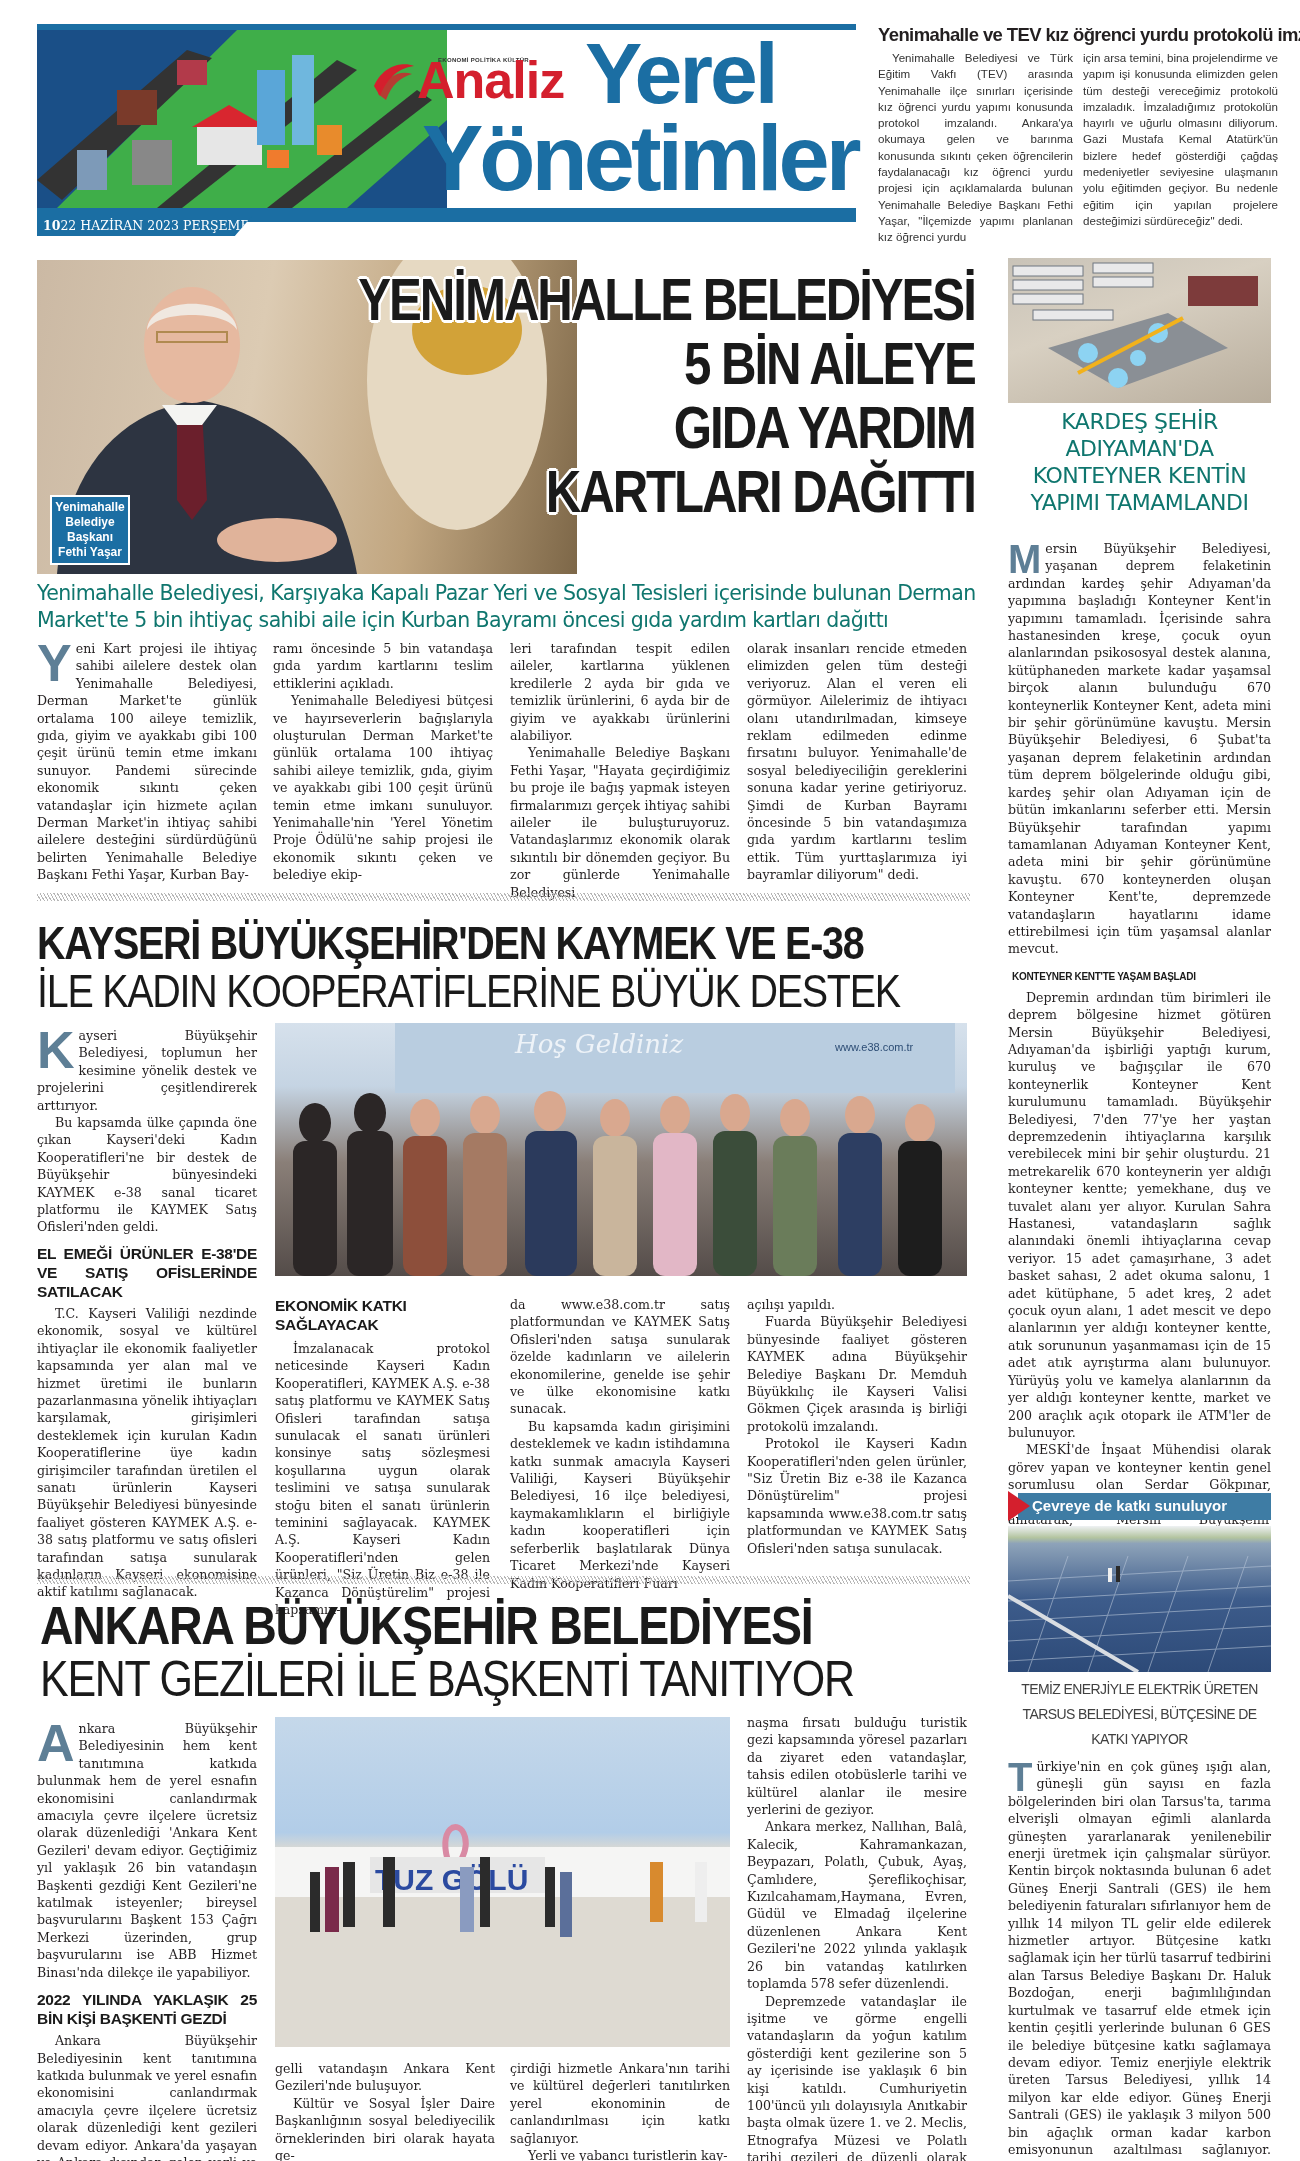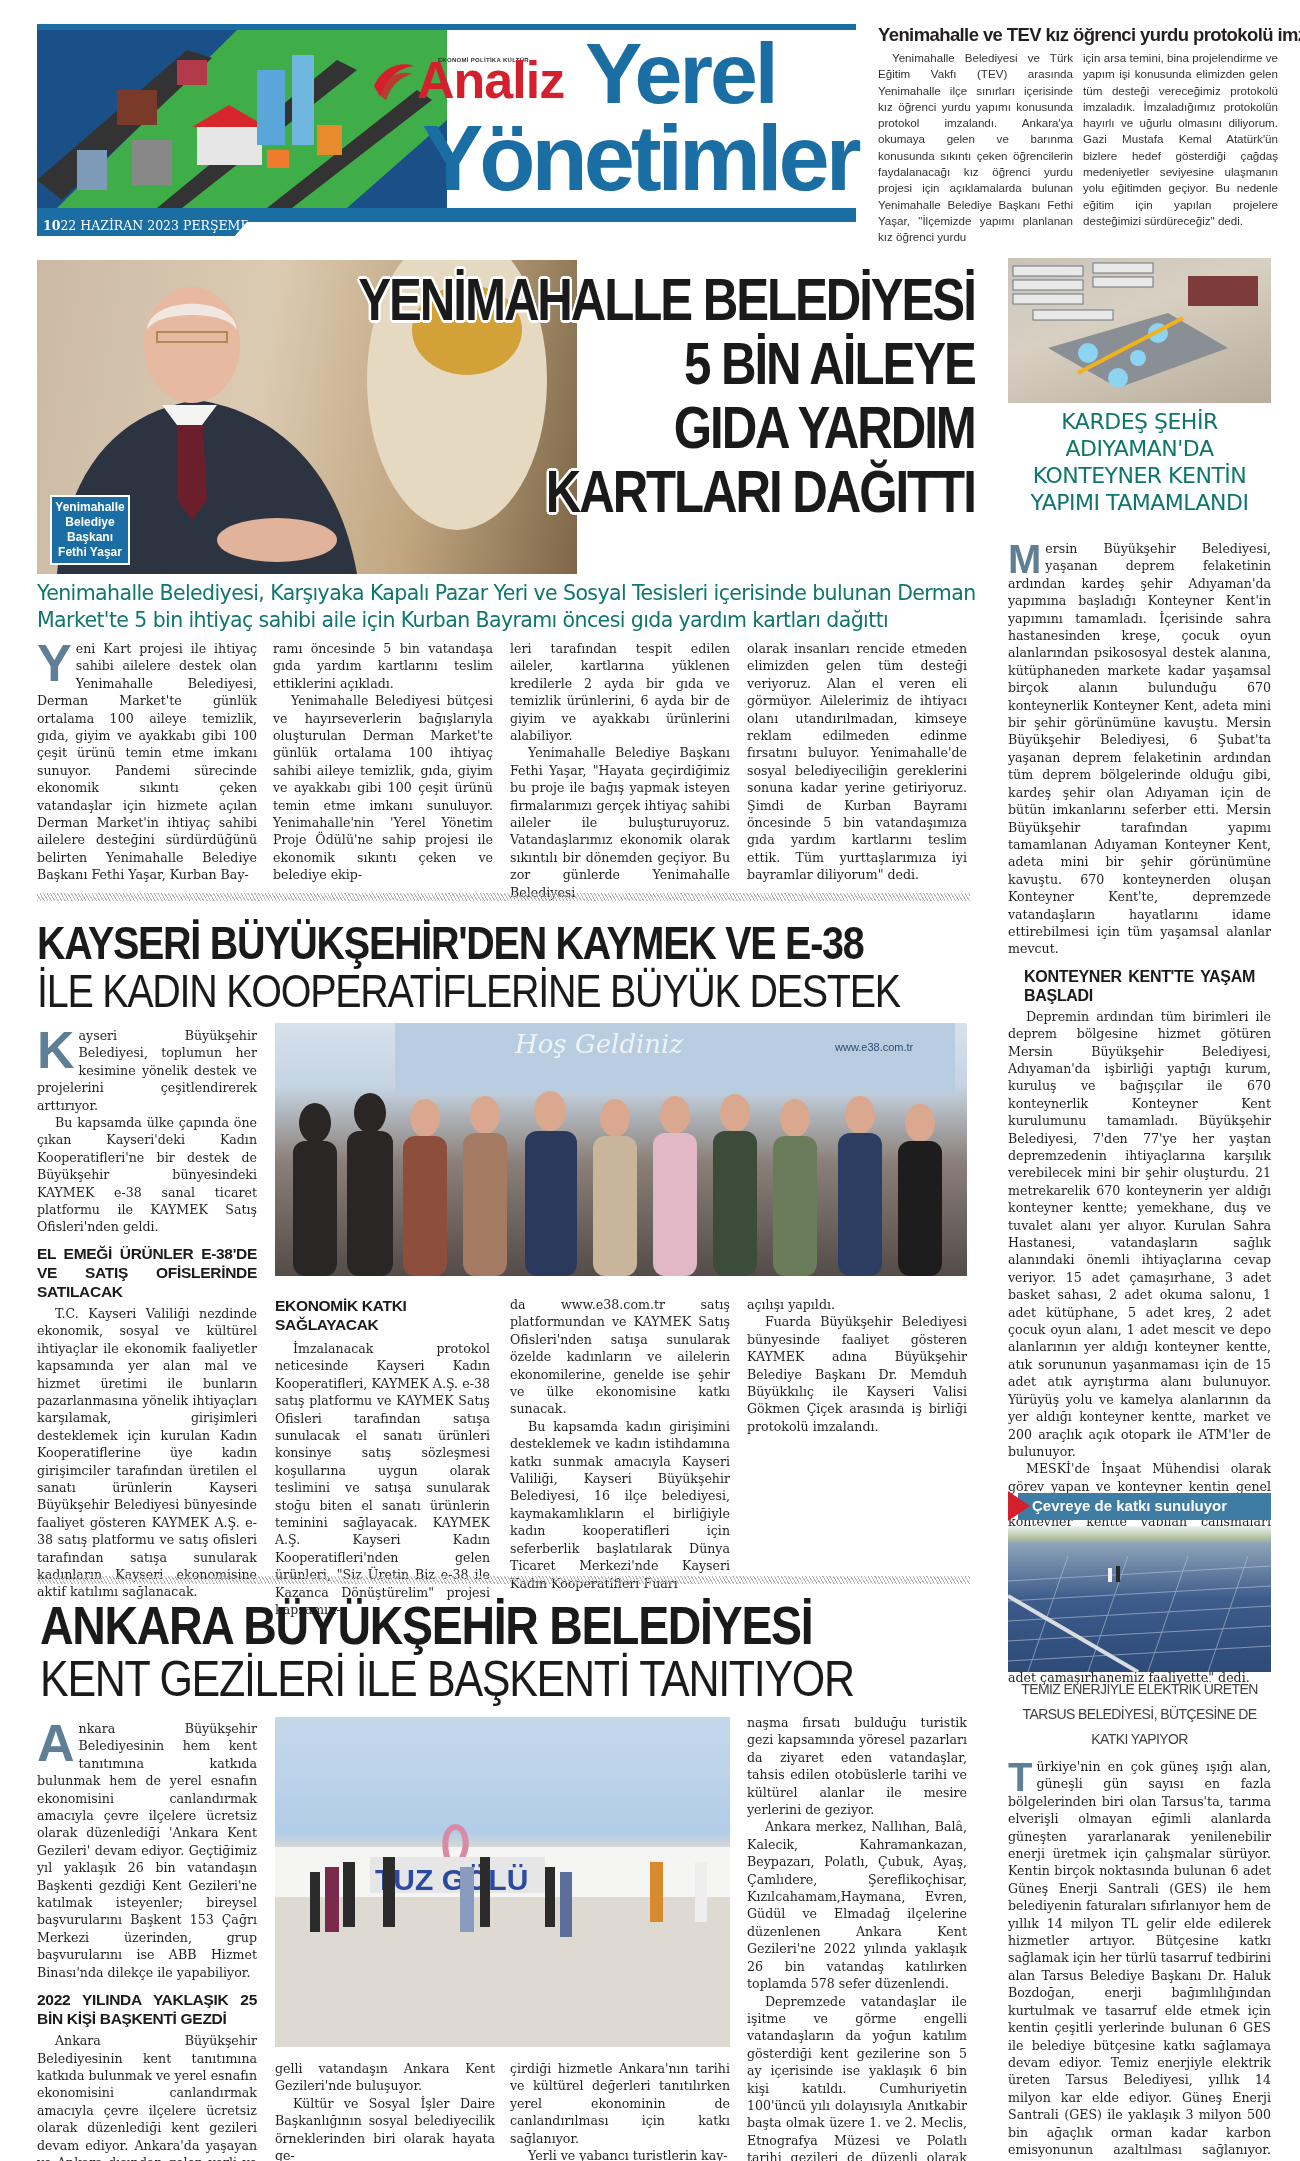--- a/index.html
+++ b/index.html
@@ -192,20 +192,21 @@
       <p>İmzalanacak protokol neticesinde Kayseri Kadın Kooperatifleri, KAYMEK A.Ş. e-38 satış platformu ve KAYMEK Satış Ofisleri tarafından satışa sunulacak el sanatı ürünleri konsinye satış sözleşmesi koşullarına uygun olarak teslimini ve satışa sunularak stoğu biten el sanatı ürünlerin teminini sağlayacak. KAYMEK A.Ş. Kayseri Kadın Kooperatifleri'nden gelen ürünleri, "Siz Üretin Biz e-38 ile Kazanca Dönüştürelim" projesi kapsamın-</p>
     </div>
 </div>
 <div class="abs serif" style="left:510px;top:1296px;width:220px;">
   <p class="noindent" style="text-indent:0">da www.e38.com.tr satış platformundan ve KAYMEK Satış Ofisleri'nden satışa sunularak özelde kadınların ve ailelerin ekonomilerine, genelde ise şehir ve ülke ekonomisine katkı sunacak.</p>
   <p>Bu kapsamda kadın girişimini desteklemek ve kadın istihdamına katkı sunmak amacıyla Kayseri Valiliği, Kayseri Büyükşehir Belediyesi, 16 ilçe belediyesi, kaymakamlıkların el birliğiyle kadın kooperatifleri için seferberlik başlatılarak Dünya Ticaret Merkezi'nde Kayseri Kadın Kooperatifleri Fuarı</p>
 </div>
 <div class="abs serif" style="left:747px;top:1296px;width:220px;">
   <p class="noindent" style="text-indent:0">açılışı yapıldı.</p>
   <p>Fuarda Büyükşehir Belediyesi bünyesinde faaliyet gösteren KAYMEK adına Büyükşehir Belediye Başkanı Dr. Memduh Büyükkılıç ile Kayseri Valisi Gökmen Çiçek arasında iş birliği protokolü imzalandı.</p>
+  <p>Protokol ile Kayseri Kadın Kooperatifleri'nden gelen ürünler, "Siz Üretin Biz e-38 ile Kazanca Dönüştürelim" projesi kapsamında www.e38.com.tr satış platformundan ve KAYMEK Satış Ofisleri'nden satışa sunulacak.</p>
 </div>
 
 <div class="abs hatch" style="left:37px;top:1576px;width:933px;"></div>
 
 <div class="abs a-head1">ANKARA BÜYÜKŞEHİR BELEDİYESİ</div>
 <div class="abs a-head2">KENT GEZİLERİ İLE BAŞKENTİ TANITIYOR</div>
 
 <div class="abs serif" style="left:37px;top:1720px;width:220px;">
   <p class="noindent" style="text-indent:0"><span class="dropcap">A</span><span>nkara Büyükşehir Belediyesinin hem kent tanıtımına katkıda bulunmak hem de yerel esnafın ekonomisini canlandırmak amacıyla çevre ilçelere ücretsiz olarak düzenlediği 'Ankara Kent Gezileri' devam ediyor. Geçtiğimiz yıl yaklaşık 26 bin vatandaşın Başkenti gezdiği Kent Gezileri'ne katılmak isteyenler; bireysel başvurularını Başkent 153 Çağrı Merkezi üzerinden, grup başvurularını ise ABB Hizmet Binası'nda dilekçe ile yapabiliyor.</span></p>
   <div class="subhead" style="margin:9px 0 4px;">2022 YILINDA YAKLAŞIK 25 BİN KİŞİ BAŞKENTİ GEZDİ</div>
@@ -263,21 +264,21 @@
       <circle cx="150" cy="75" r="10" fill="#8dd3f2"></circle>
     <circle cx="130" cy="100" r="8" fill="#8dd3f2"></circle>
       <circle cx="110" cy="120" r="10" fill="#8dd3f2"></circle>
     <line x1="70" y1="115" x2="175" y2="60" stroke="#f2b21b" stroke-width="4"></line>
   </svg>
 </div>
 <div class="abs rr-head1">KARDEŞ ŞEHİR ADIYAMAN'DA KONTEYNER KENTİN YAPIMI TAMAMLANDI</div>
 
 <div class="abs serif" style="left:1008px;top:540px;width:263px;">
   <p class="noindent" style="text-indent:0"><span class="dropcap" style="font-size:40px;line-height:34px;">M</span><span>ersin Büyükşehir Belediyesi, yaşanan deprem felaketinin ardından kardeş şehir Adıyaman'da yapımına başladığı Konteyner Kent'in yapımını tamamladı. İçerisinde sahra hastanesinden kreşe, çocuk oyun alanlarından psikososyal destek alanına, kütüphaneden markete kadar yaşamsal birçok alanın bulunduğu 670 konteynerlik Konteyner Kent, adeta mini bir şehir görünümüne kavuştu. Mersin Büyükşehir Belediyesi, 6 Şubat'ta yaşanan deprem felaketinin ardından tüm deprem bölgelerinde olduğu gibi, kardeş şehir olan Adıyaman için de bütün imkanlarını seferber etti. Mersin Büyükşehir tarafından yapımı tamamlanan Adıyaman Konteyner Kent, adeta mini bir şehir görünümüne kavuştu. 670 konteynerden oluşan Konteyner Kent'te, depremzede vatandaşların hayatlarını idame ettirebilmesi için tüm yaşamsal alanlar mevcut.</span></p>
-  <div class="subhead" style="margin:9px 16px 3px;font-size:16px;">KONTEYNER KENT'TE YAŞAM BAŞLADI</div>
+  <div class="subhead" style="margin:9px 4px 3px;font-size:10px;">KONTEYNER KENT'TE YAŞAM BAŞLADI</div>
   <p>Depremin ardından tüm birimleri ile deprem bölgesine hizmet götüren Mersin Büyükşehir Belediyesi, Adıyaman'da işbirliği yaptığı kurum, kuruluş ve bağışçılar ile 670 konteynerlik Konteyner Kent kurulumunu tamamladı. Büyükşehir Belediyesi, 7'den 77'ye her yaştan depremzedenin ihtiyaçlarına karşılık verebilecek mini bir şehir oluşturdu. 21 metrekarelik 670 konteynerin yer aldığı konteyner kentte; yemekhane, duş ve tuvalet alanı yer alıyor. Kurulan Sahra Hastanesi, vatandaşların sağlık alanındaki önemli ihtiyaçlarına cevap veriyor. 15 adet çamaşırhane, 3 adet basket sahası, 2 adet okuma salonu, 1 adet kütüphane, 5 adet kreş, 2 adet çocuk oyun alanı, 1 adet mescit ve depo alanlarının yer aldığı konteyner kentte, atık sorununun yaşanmaması için de 15 adet atık ayrıştırma alanı bulunuyor. Yürüyüş yolu ve kamelya alanlarının da yer aldığı konteyner kentte, market ve 200 araçlık açık otopark ile ATM'ler de bulunuyor.</p>
   <p>MESKİ'de İnşaat Mühendisi olarak görev yapan ve konteyner kentin genel sorumlusu olan Serdar Gökpınar, konteyner kentte yapılan çalışmaları anlatarak, "Mersin Büyükşehir Belediyesi olarak Adıyaman'da depremden hemen sonra, hem arama kurtarma çalışmalarını, hem de zarar gören içme suyu şebekelerinin onarımını gerçekleştirdik. Bu çalışmalar kapsamında 670 konteynerden oluşan mini bir kent yarattık. Bunun yanında 15 adet çamaşırhanemiz faaliyette" dedi.</p>
 </div>
 
 <div class="abs rr-banner">
   <div class="rr-banner-bar">Çevreye de katkı sunuluyor</div>
   <div class="rr-banner-arrow"></div>
 </div>
 <div class="abs rr-photo2">
   <svg width="263" height="146" viewBox="0 0 263 146">

